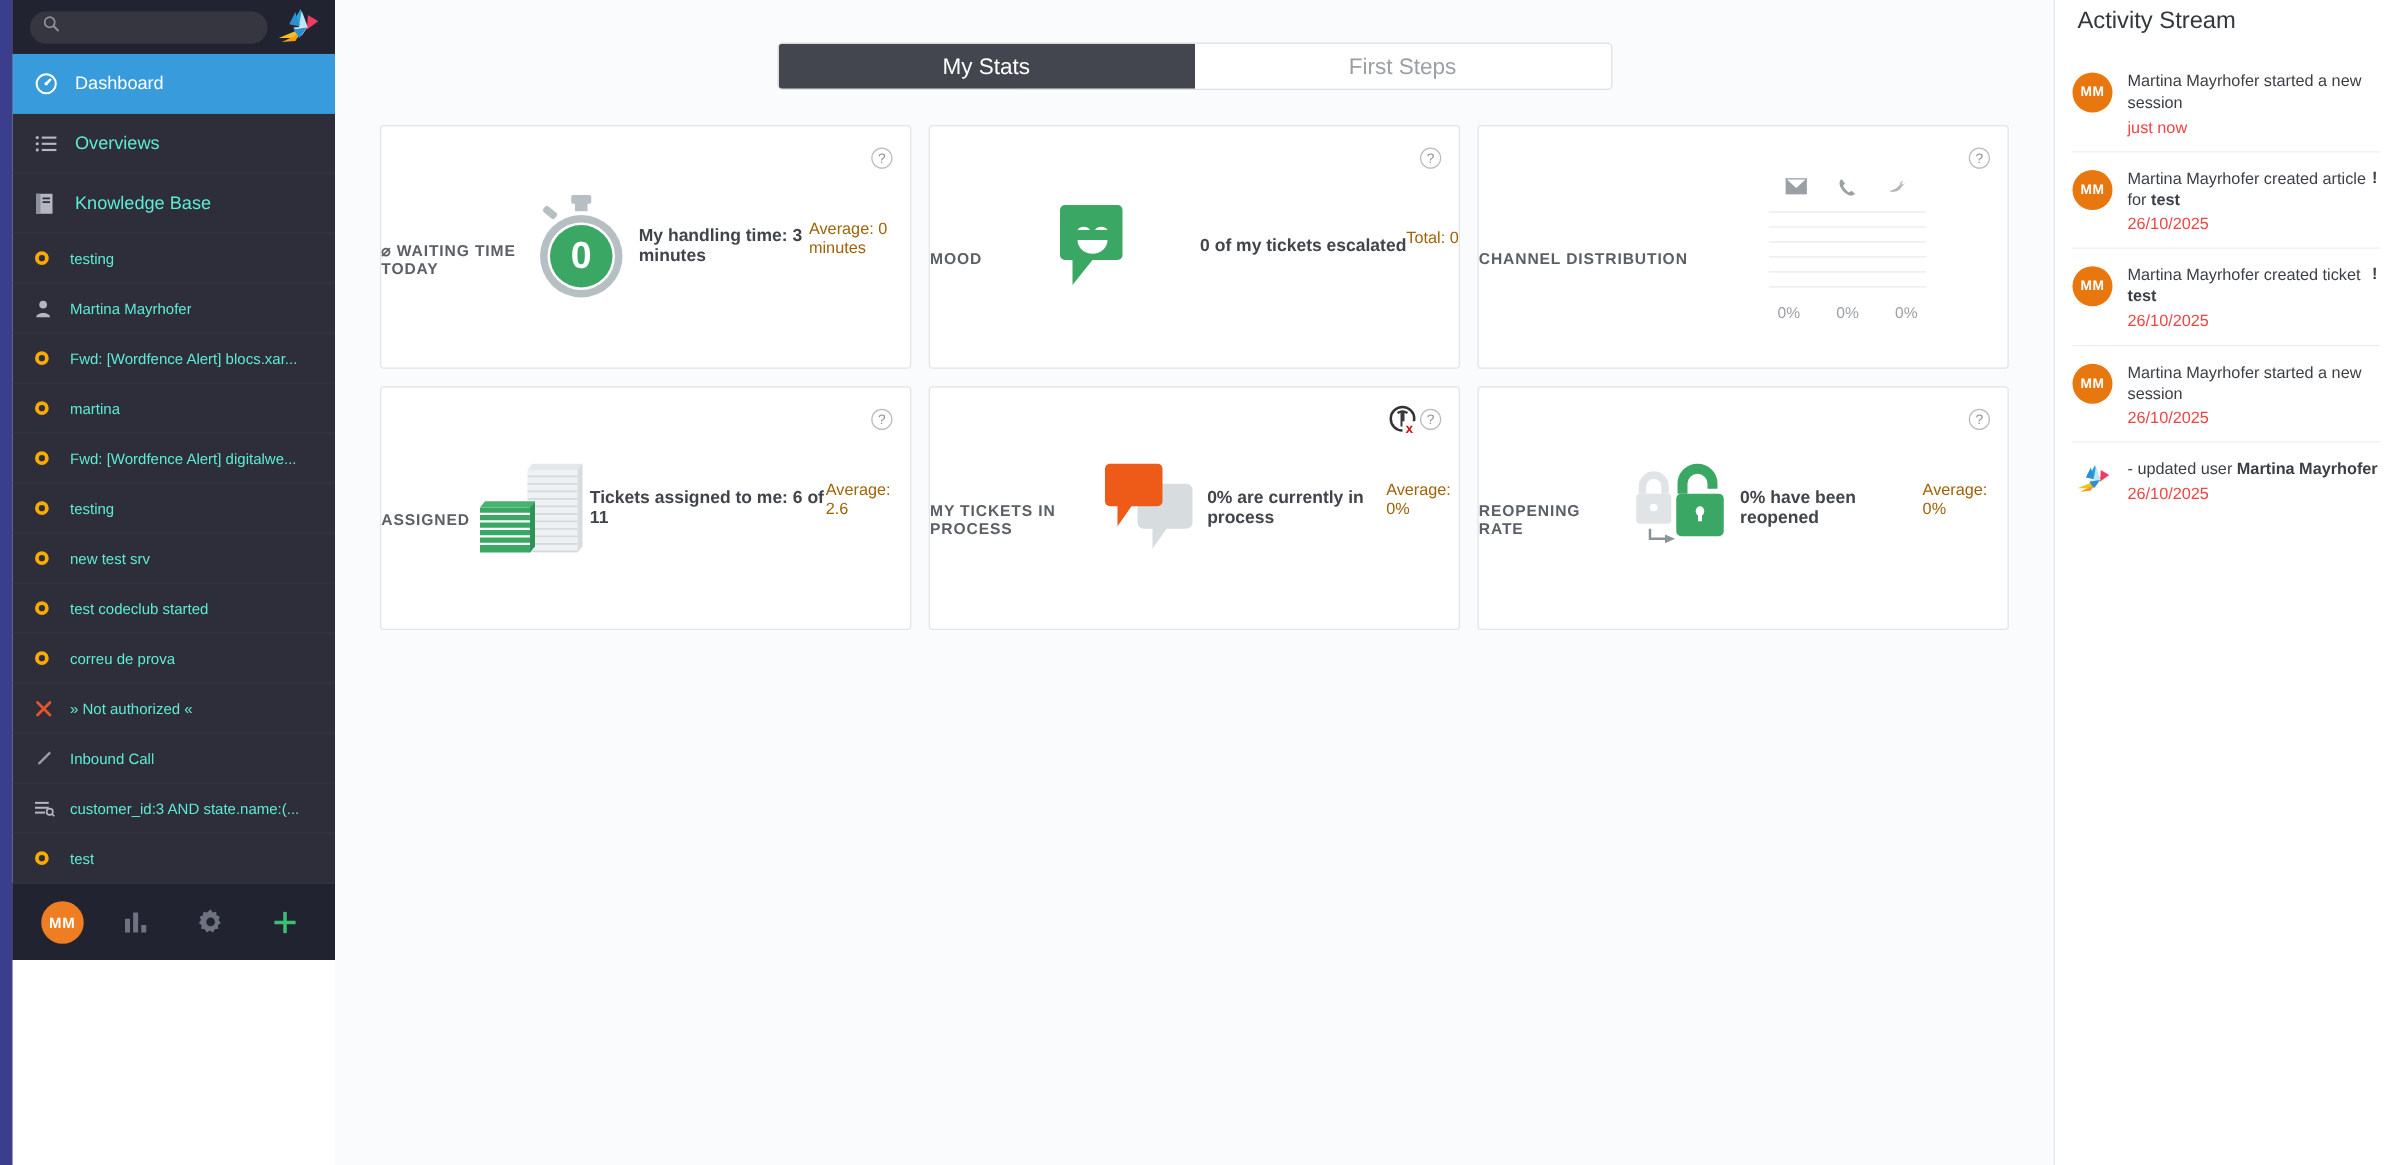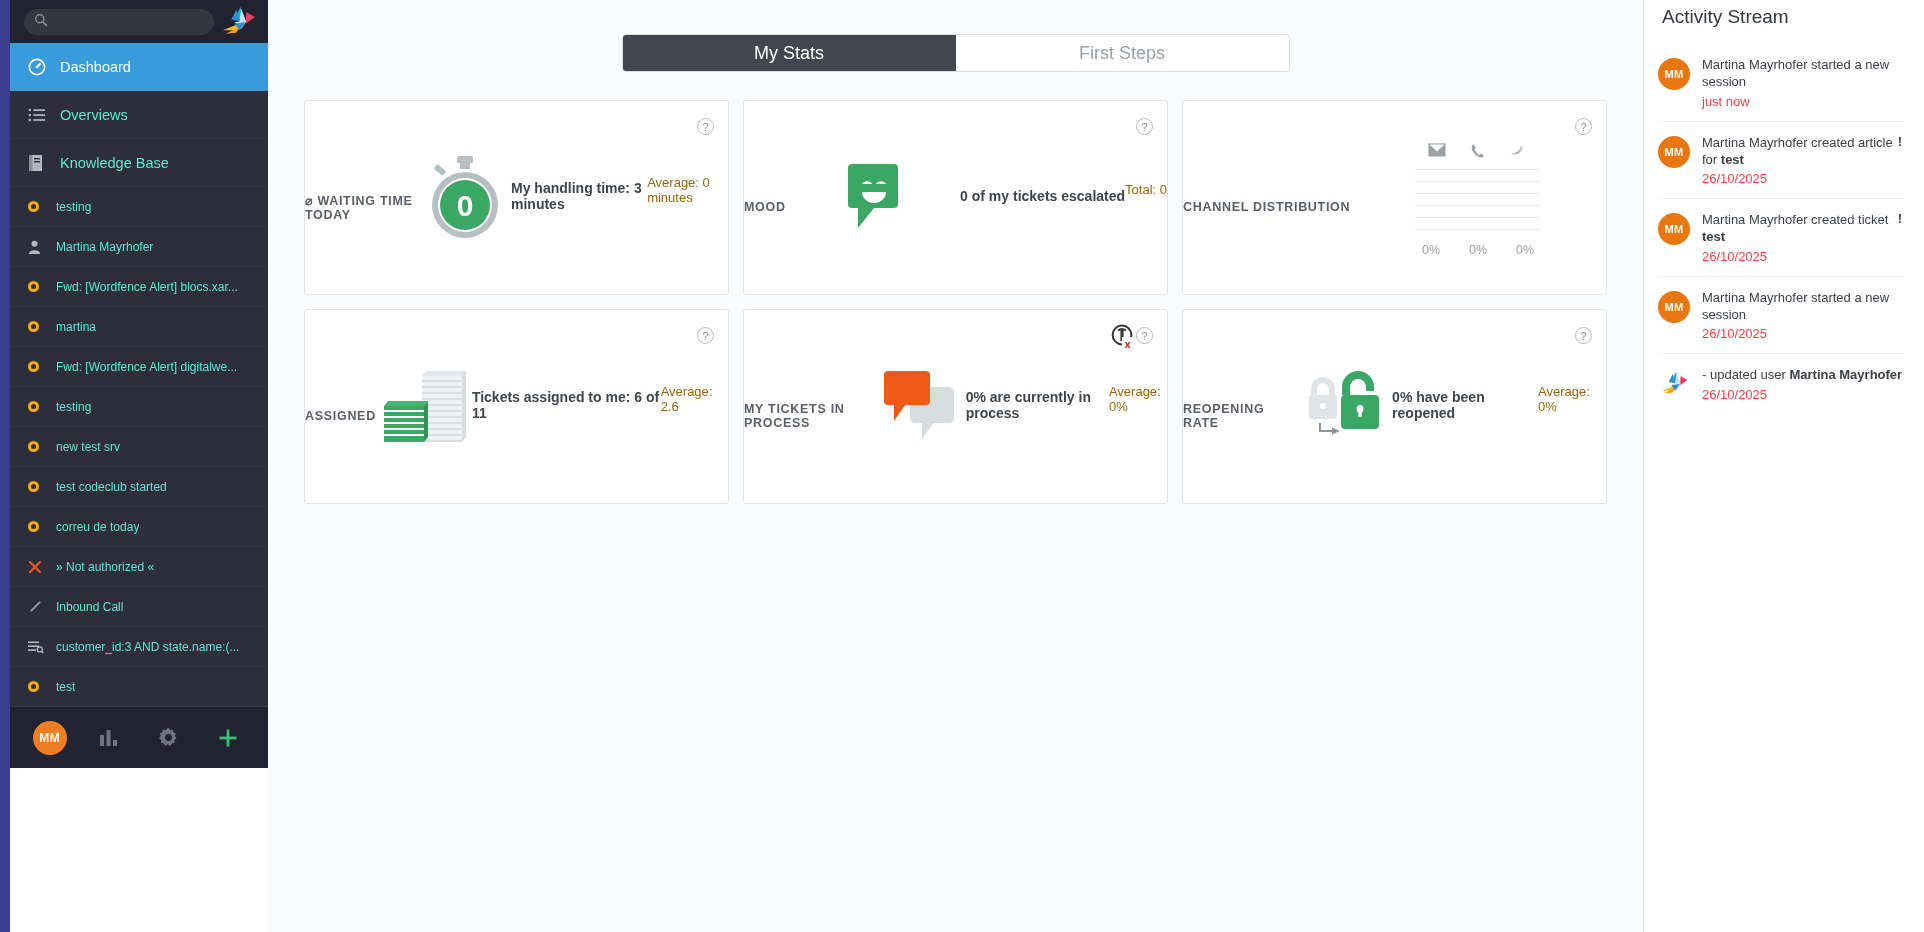--- a/index.html
+++ b/index.html
@@ -257,21 +257,21 @@
         <span class="ico">
             <span class="state-dot"></span>
           </span>
         <span class="label">test codeclub started</span>
       </div>
 
       <div class="nav-item small">
         <span class="ico">
             <span class="state-dot"></span>
           </span>
-        <span class="label">correu de today</span>
+        <span class="label">correu de prova</span>
       </div>
 
       <div class="nav-item small">
         <span class="ico">
           <svg width="14" height="14" viewBox="0 0 14 14">
               <line x1="2" y1="2" x2="12" y2="12" stroke="#e5562a" stroke-width="2.2" stroke-linecap="round"></line>
               <line x1="12" y1="2" x2="2" y2="12" stroke="#e5562a" stroke-width="2.2" stroke-linecap="round"></line>
             </svg>
         </span>
         <span class="label">» Not authorized «</span>

